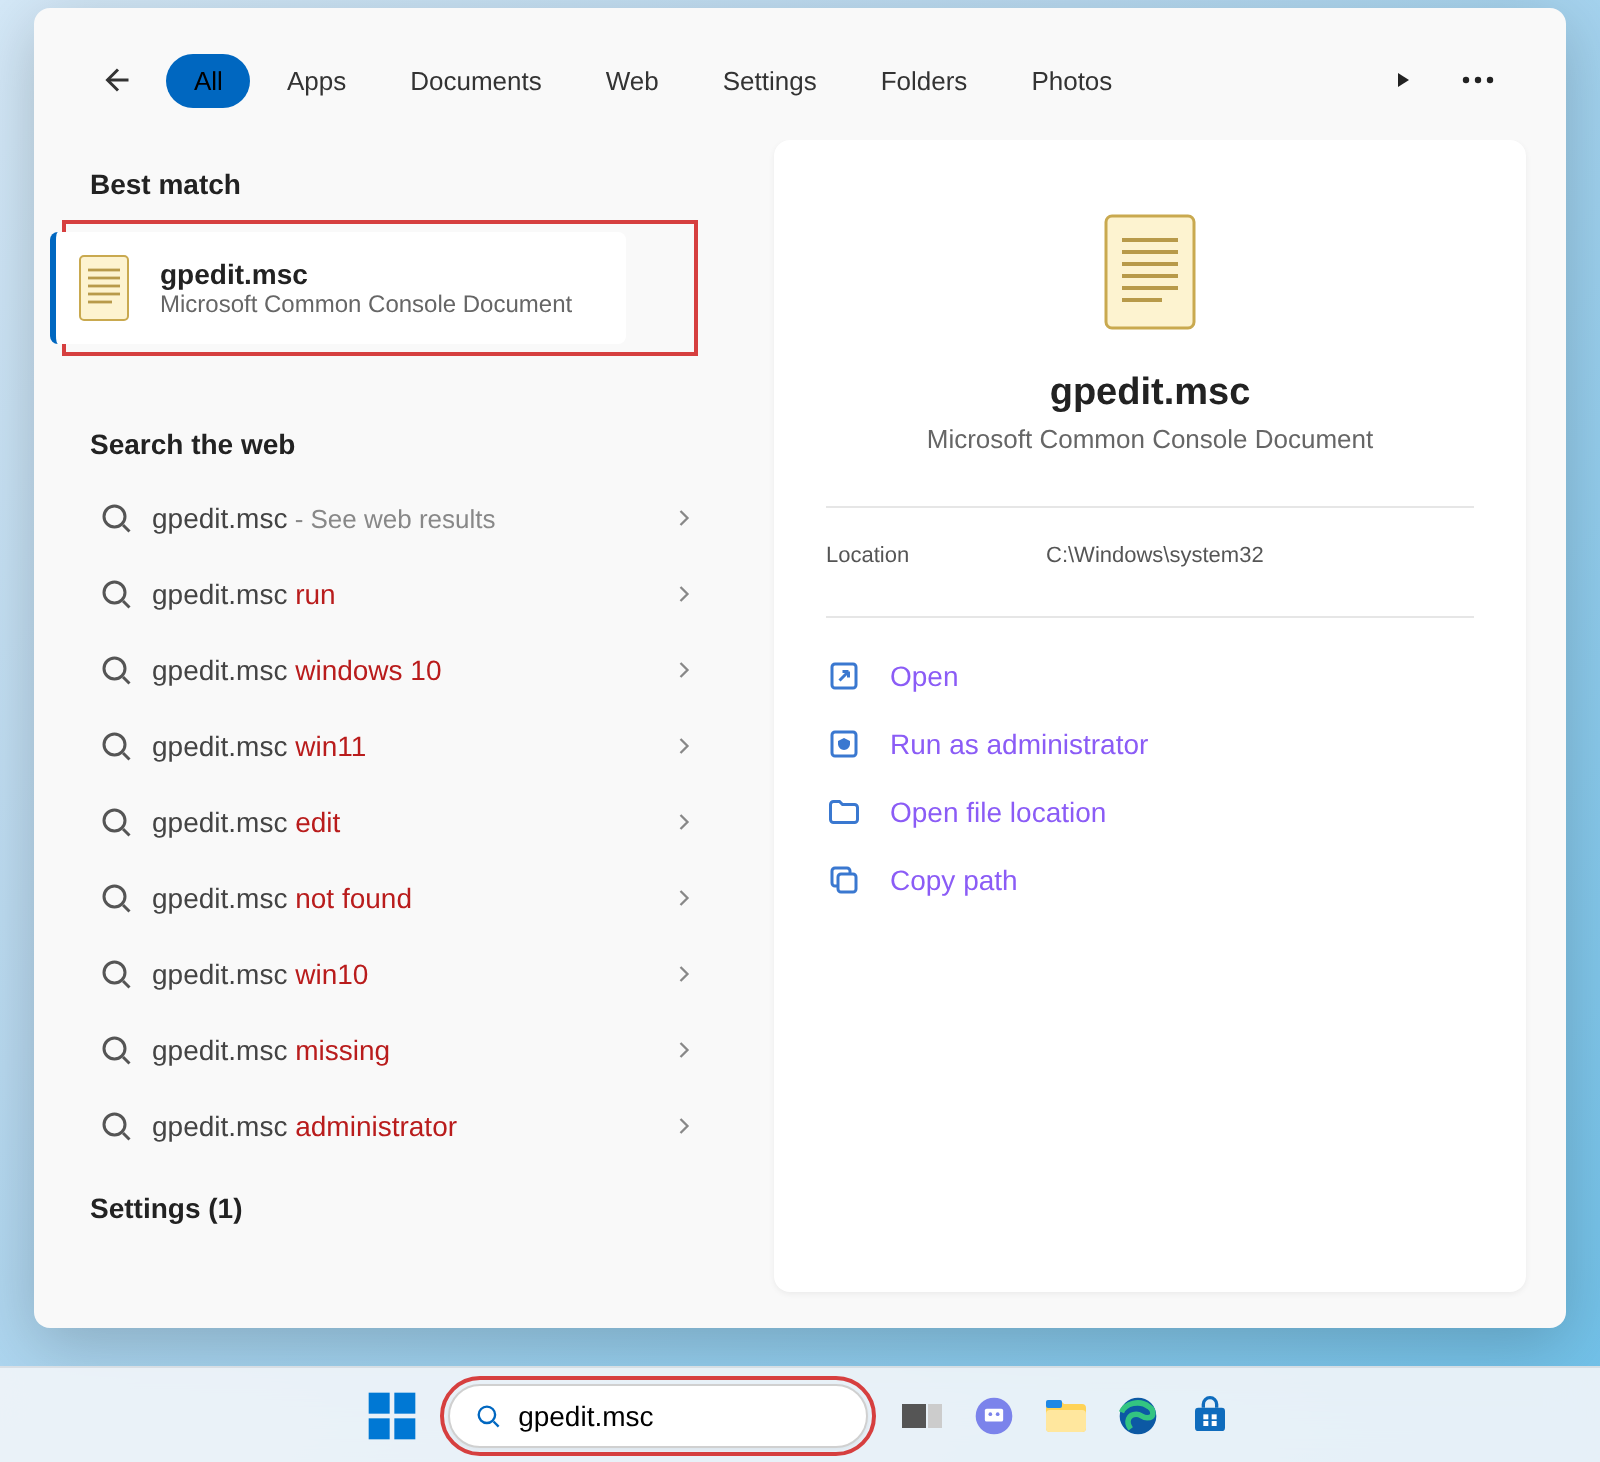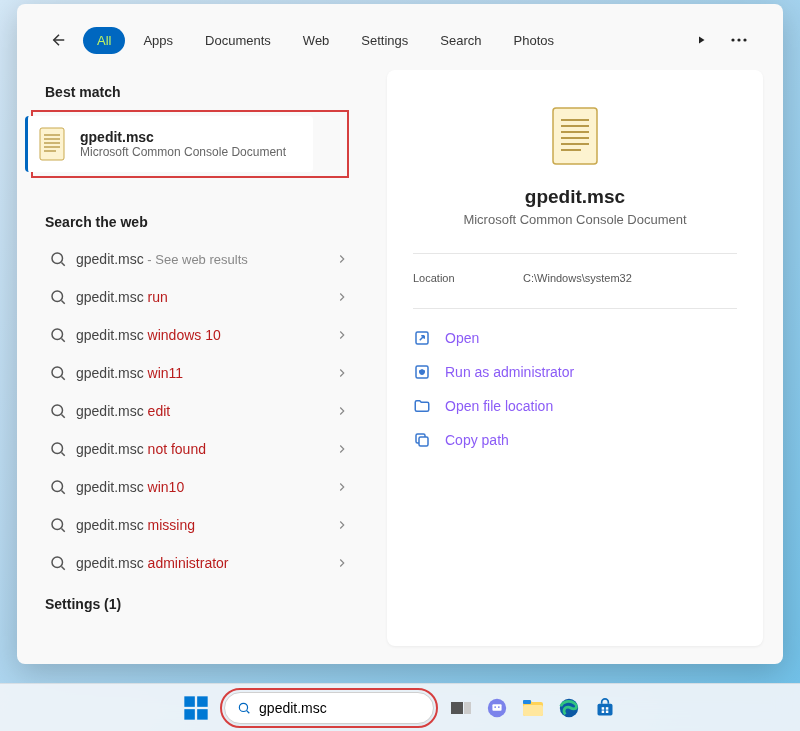--- a/index.html
+++ b/index.html
@@ -16,21 +16,21 @@
   }
   .top-tabs {
     display: flex; align-items: center; gap: 4px;
     padding: 22px 28px 16px 28px;
   }
   .back-btn { width: 28px; height: 28px; display:flex;align-items:center;justify-content:center; cursor:pointer; margin-right:6px;}
   .tab {
     padding: 6px 14px; border-radius: 14px; font-size: 13px;
     color: #333; cursor: pointer;
   }
-  .tab.active { background: #0067c0; color: #bef264; }
+  .tab.active { background: #0067c0; color: #000000; }
   .top-right-icons { margin-left:auto; display:flex; gap:18px; align-items:center; padding-right:6px;}
   .icon-btn { width:20px; height:20px; display:flex; align-items:center; justify-content:center; cursor:pointer;}
   .main-cols { display:flex; flex:1; overflow:hidden; }
   .left-col { width: 360px; padding: 0 0 0 28px; overflow-y:auto;}
   .section-header { font-size:14px; font-weight:600; color:#222; margin-top:14px; margin-bottom:10px;}
   .best-match-item {
     display:flex; align-items:center; gap:14px;
     background:#fff; border-left:3px solid #0067c0;
     padding:10px 12px 10px 10px; margin-left:-10px; margin-right:32px;
     border-radius:4px;
@@ -98,21 +98,21 @@
       <svg width="18" height="18" viewBox="0 0 24 24" fill="none" stroke="#333" stroke-width="2">
           <path d="M19 12H5"></path>
           <path d="M12 19l-7-7 7-7"></path>
         </svg>
     </div>
     <div class="tab active">All</div>
     <div class="tab">Apps</div>
     <div class="tab">Documents</div>
     <div class="tab">Web</div>
     <div class="tab">Settings</div>
-    <div class="tab">Search</div>
+    <div class="tab">Folders</div>
     <div class="tab">Photos</div>
     <div class="top-right-icons">
       <div class="icon-btn">
         <svg width="12" height="12" viewBox="0 0 24 24" fill="#222">
             <path d="M8 5v14l11-7z"></path>
           </svg>
       </div>
       <div class="icon-btn">
         <svg width="16" height="4" viewBox="0 0 16 4" fill="#222">
             <circle cx="2" cy="2" r="1.6"></circle>

